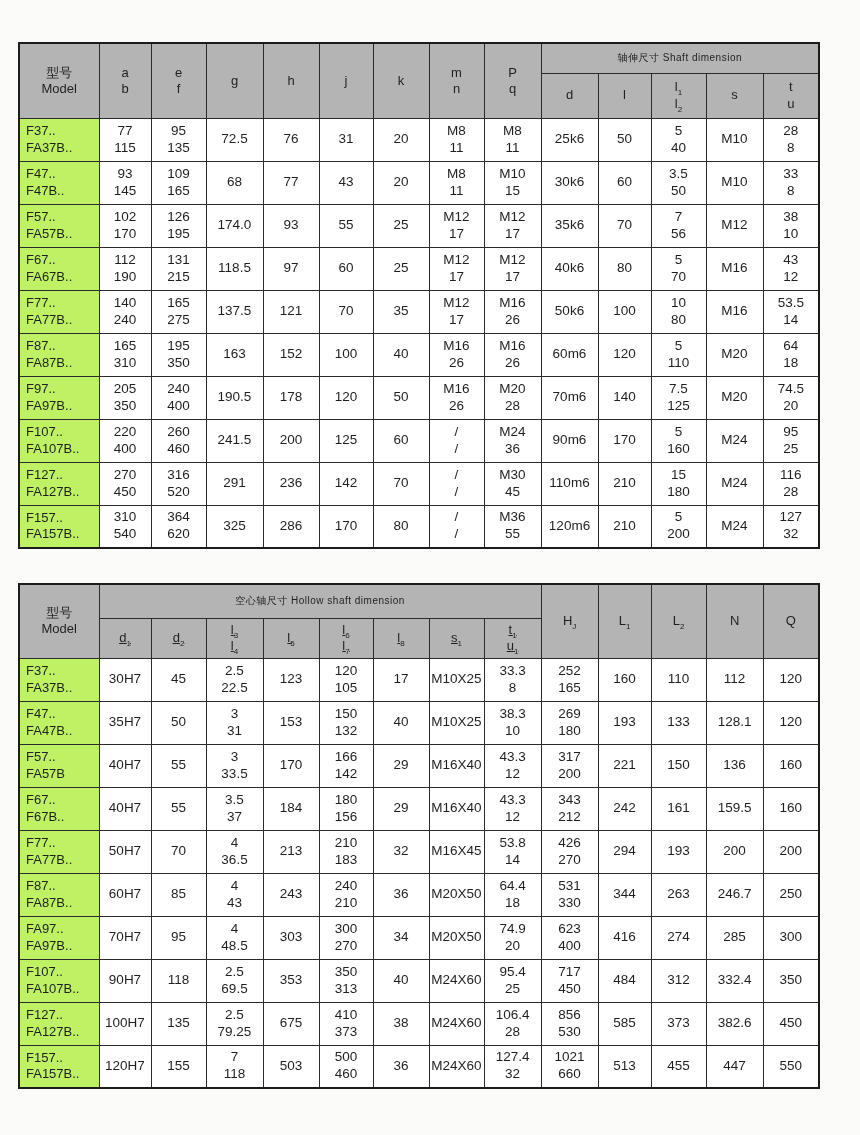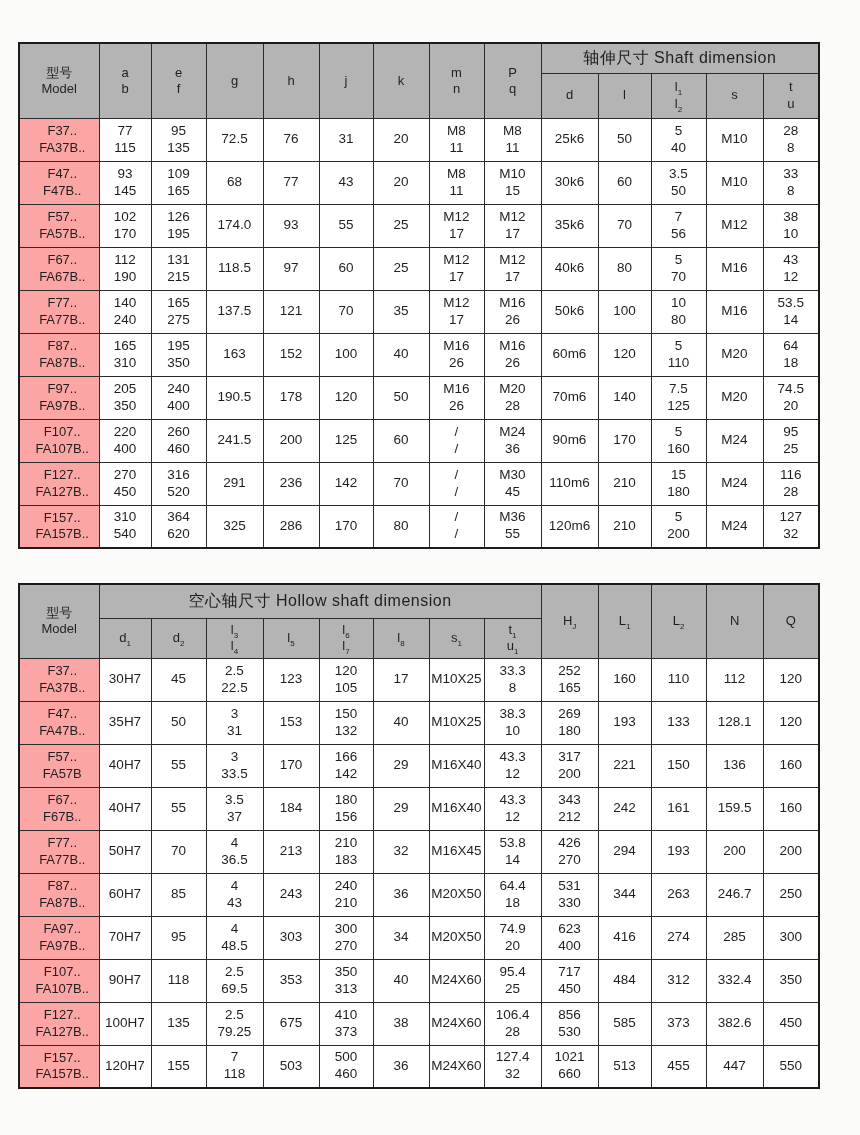--- a/index.html
+++ b/index.html
@@ -4,22 +4,22 @@
 <style>
   html,body{margin:0;padding:0;width:860px;height:1135px;background:#fbfbfa;overflow:hidden;}
   body{font-family:"Liberation Sans","DejaVu Sans",sans-serif;color:#1f1f1f;position:relative;}
   table.spec{position:absolute;left:18px;width:800px;border-collapse:collapse;table-layout:fixed;
              border:2px solid #1c1c1c;}
   #table1{top:42px;}
   #table2{top:583px;}
   .spec th,.spec td{border:1px solid #2b2b2b;text-align:center;vertical-align:middle;
              font-weight:normal;font-size:13px;line-height:1.25;padding:1px 0;overflow:hidden;}
   .spec thead th{background:#b4b4b4;}
-  .spec thead th.group-h{font-size:16px;letter-spacing:.5px;}
-  .spec tbody th.model{background:#fca5a5;text-align:center;padding-left:6px;font-size:13px;}
+  .spec thead th.group-h{font-size:10px;letter-spacing:.5px;}
+  .spec tbody th.model{background:#bef264;text-align:left;padding-left:6px;font-size:13px;}
   .spec tbody td{background:#fff;font-size:13.5px;}
   .spec tbody tr{height:43px;}
   sub{font-size:0.62em;line-height:0;}
 </style>
 </head>
 <body>
 
 <table id="table1" class="spec">
     <colgroup>
       <col style="width: 80px;">
@@ -241,21 +241,21 @@
     <thead>
       <tr style="height: 34px;">
         <th rowspan="2">型号<br>Model</th>
         <th colspan="8" class="group-h">空心轴尺寸  Hollow shaft dimension</th>
         <th rowspan="2">H<sub>J</sub></th>
         <th rowspan="2">L<sub>1</sub></th>
         <th rowspan="2">L<sub>2</sub></th>
         <th rowspan="2">N</th>
         <th rowspan="2">Q</th>
       </tr>
-      <tr style="height: 40px;">
+      <tr style="height: 40px; text-decoration: underline;">
         <th>d<sub>1</sub></th>
         <th>d<sub>2</sub></th>
         <th>l<sub>3</sub><br>l<sub>4</sub></th>
         <th>l<sub>5</sub></th>
         <th>l<sub>6</sub><br>l<sub>7</sub></th>
         <th>l<sub>8</sub></th>
         <th>s<sub>1</sub></th>
         <th>t<sub>1</sub><br>u<sub>1</sub></th>
       </tr>
     </thead>

